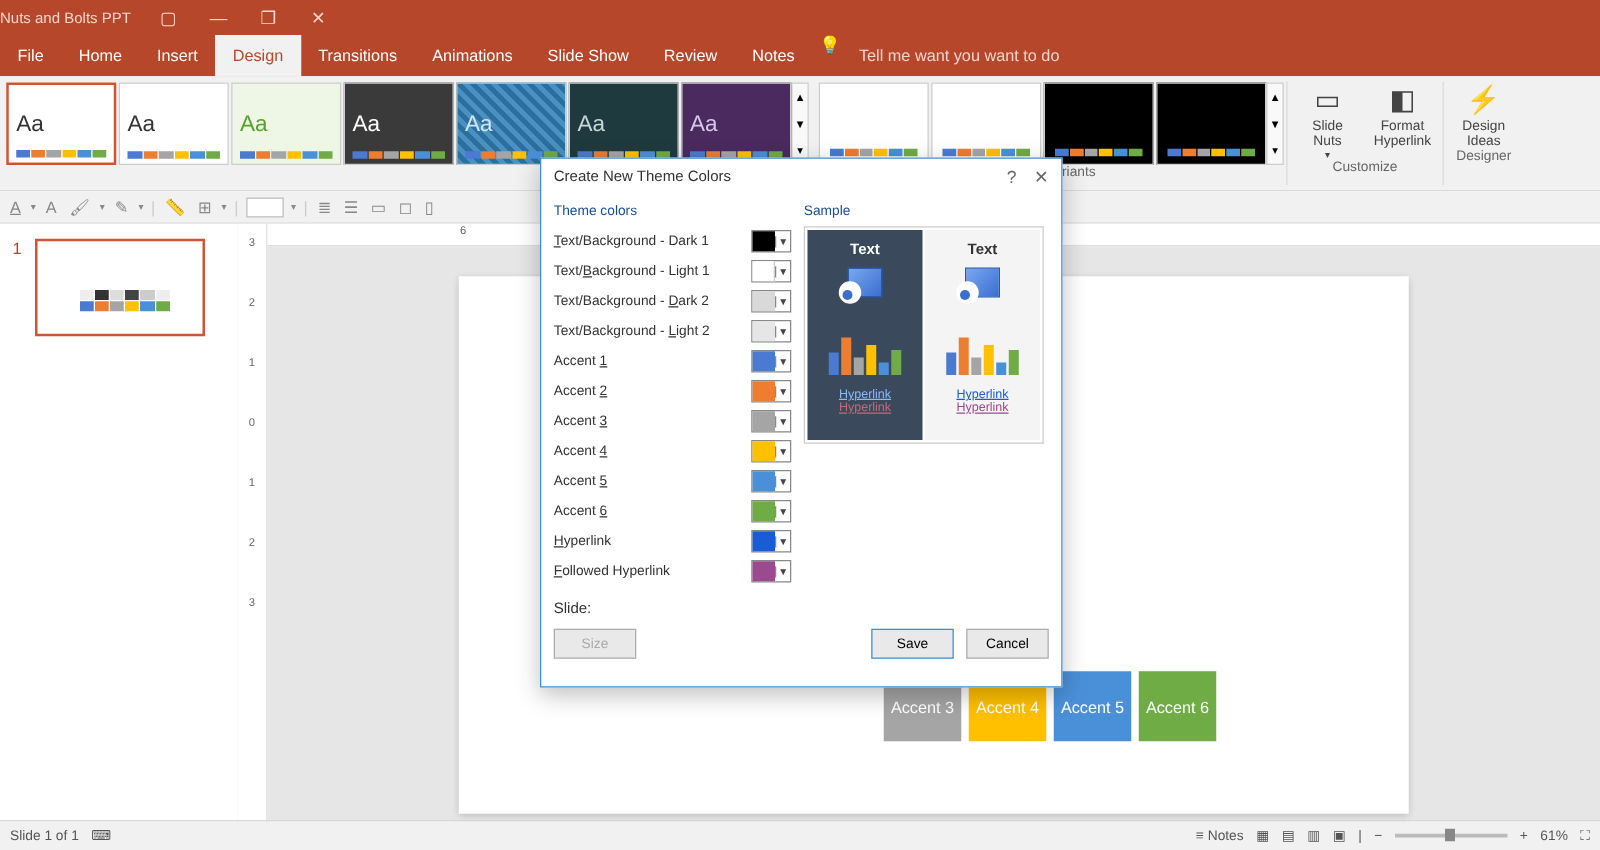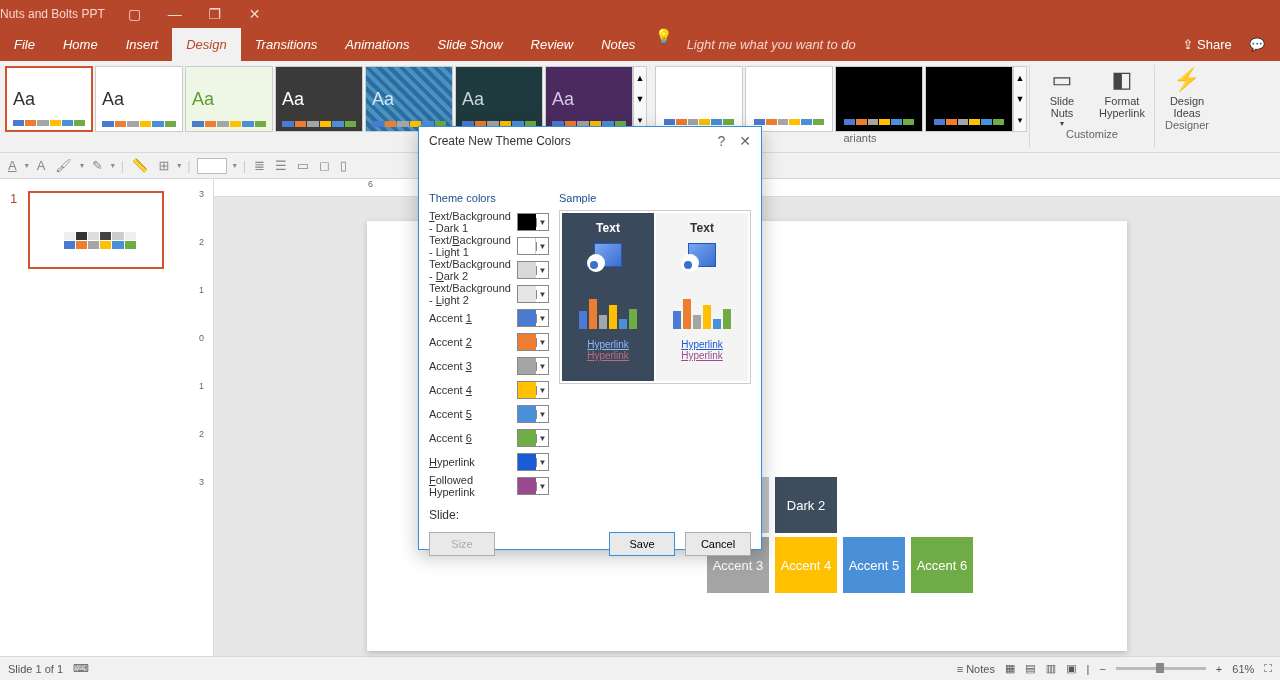--- a/index.html
+++ b/index.html
@@ -2,21 +2,21 @@
 <html><head>
 <meta charset="utf-8">
 <style>
 * { box-sizing: border-box; margin: 0; padding: 0; font-family: "Segoe UI", sans-serif; }
 html, body { width: 1280px; height: 680px; overflow: hidden; background: #fff; }
 .title-bar { height: 28px; background: #b7472a; color: #fff; display: flex; align-items: center; font-size: 12px; }
 .title-bar .center { flex: 1; text-align: center; }
 .title-bar .account { margin-right: 10px; color: #f5d5cd; }
 .title-bar .winbtn { width: 40px; text-align: center; font-size: 14px; color: #f5d5cd; }
 .ribbon-tabs { height: 33px; background: #b7472a; display: flex; align-items: stretch; color: #fff; font-size: 13px; }
-.ribbon-tabs .tab { padding: 0 14px; display: flex; align-items: center; cursor: pointer; font-style: italic; }
+.ribbon-tabs .tab { padding: 0 14px; display: flex; align-items: center; cursor: pointer; }
 .ribbon-tabs .tab.active { background: #f1f1f1; color: #b7472a; }
 .ribbon-tabs .tellme-icon { margin-left: 6px; font-size: 14px; }
 .ribbon-tabs .right { margin-left: auto; display: flex; align-items: center; padding: 0 14px; gap: 18px; }
 .ribbon { height: 92px; background: #f1f1f1; border-bottom: 1px solid #d9d9d9; display: flex; }
 .themes-gallery { display: flex; padding: 5px 0 0 5px; gap: 2px; }
 .theme-card { width: 88px; height: 66px; border: 1px solid #ccc; background:#fff; position: relative; display:flex; flex-direction:column; justify-content:center; align-items:flex-start; padding-left:6px; font-size:18px; }
 .theme-card.sel { border:2px solid #d35230; }
 .theme-card .swatches { position:absolute; bottom:4px; left:6px; right:6px; height:6px; display:flex; gap:1px;}
 .theme-card .swatches span{flex:1;}
 .ribbon-group-label { font-size: 11px; color:#666; text-align:center; }
@@ -44,24 +44,24 @@
 .hruler-canvas{flex:1;}
 .hruler{height:18px;background:#fff;border-bottom:1px solid #ddd;font-size:9px;color:#666;display:flex; padding-left:154px;}
 .hruler div{width:64px;}
 .slide-canvas{ margin:24px auto 0; width:760px; height:430px; background:#fff; box-shadow:0 2px 6px rgba(0,0,0,0.2); position:relative;}
 .accent-grid{position:absolute; top:256px; left:340px; display:flex; gap:6px;}
 .accent-tile{width:62px;height:56px;color:#fff;font-size:13px;display:flex;flex-direction:column;align-items:center;justify-content:center;}
 .statusbar{height:24px;background:#f1f1f1;border-top:1px solid #d9d9d9;display:flex;align-items:center;font-size:11px;color:#555;padding:0 8px;}
 .statusbar .right{margin-left:auto;display:flex;align-items:center;gap:10px;}
 .statusbar .zslider{width:90px;height:3px;background:#bbb;position:relative;}
 .statusbar .zslider .th{position:absolute;width:8px;height:10px;background:#888;top:-4px;left:40px;}
-.dialog{position:absolute;left:418px;top:126px;width:344px;height:424px;background:#fff;border:1px solid #3a8fd6;box-shadow:0 6px 18px rgba(0,0,0,0.25);font-size:12px;color:#333;}
+.dialog{position:absolute;left:432px;top:126px;width:418px;height:424px;background:#fff;border:1px solid #3a8fd6;box-shadow:0 6px 18px rgba(0,0,0,0.25);font-size:12px;color:#333;}
 .dlg-title{height:28px;display:flex;align-items:center;padding:0 10px;font-size:12px;border-bottom:0;}
 .dlg-title .sp{margin-left:auto;display:flex;gap:14px;color:#666;font-size:14px;}
-.dlg-body{display:flex;padding:4px 10px 0;margin-top:29px;}
+.dlg-body{display:flex;padding:4px 10px 0;}
 .dlg-col{ }
 .dlg-col.left{width:190px;}
 .dlg-col.right{flex:1; padding-left:10px;}
 .dlg-sect{color:#1a4e8f;font-size:11px;margin:4px 0 6px;}
 .color-row{display:flex;align-items:center;height:24px;font-size:11px;}
 .color-row .lbl{flex:1;}
 .color-row .u{text-decoration:underline;}
 .color-swatch{width:32px;height:18px;border:1px solid #888;display:flex;align-items:center;font-size:9px;position:relative;}
 .color-swatch .cb{width:18px;height:100%;}
 .color-swatch .dd{flex:1;text-align:center;border-left:1px solid #888;color:#444;font-size:8px;}
@@ -104,25 +104,21 @@
   <div class="tab">File</div>
   <div class="tab">Home</div>
   <div class="tab">Insert</div>
   <div class="tab active">Design</div>
   <div class="tab">Transitions</div>
   <div class="tab">Animations</div>
   <div class="tab">Slide Show</div>
   <div class="tab">Review</div>
   <div class="tab">Notes</div>
   <span class="tellme-icon">💡</span>
-  <div class="tab" style="color:#f5d5cd">Light me what you want to do</div>
-  <div class="right">
-    <span><span>⇪</span> <span>Share</span></span>
-    <span>💬</span>
-  </div>
+  <div class="tab" style="color:#f5d5cd">Tell me want you want to do</div>
 </div>
 
 <div class="ribbon">
   <div style="display:flex;flex-direction:column;">
     <div class="themes-gallery" id="themes-gallery">
         <div class="theme-card sel" style="background: rgb(255, 255, 255); color: rgb(51, 51, 51);">Aa<div class="swatches">
             <span style="background:#4a7bd0"></span>
             <span style="background:#ed7d31"></span>
             <span style="background:#a5a5a5"></span>
             <span style="background:#ffc000"></span>

